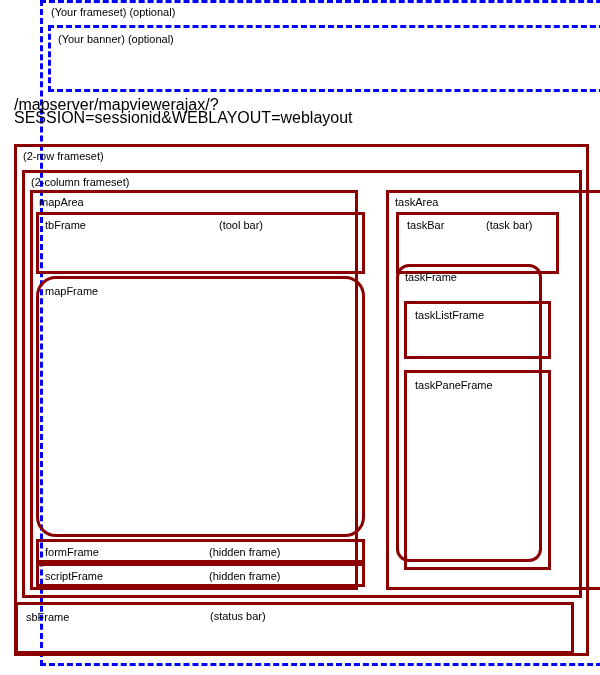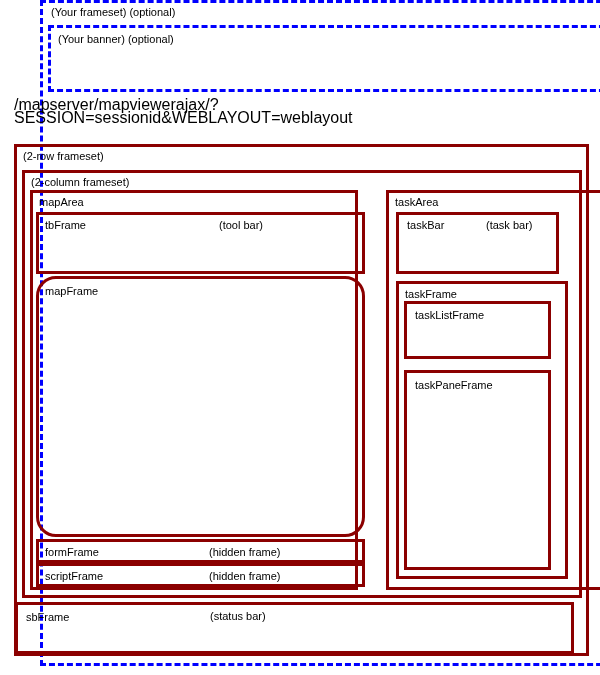--- a/index.html
+++ b/index.html
@@ -102,21 +102,21 @@
 
 <div class="abs red-box" style="left:386px; top:190px; width:220px; height:400px;">
   <span class="label lbl-name" style="left:6px; top:3px;">taskArea</span>
 </div>
 
 <div class="abs red-box" style="left:396px; top:212px; width:163px; height:62px;">
   <span class="label lbl-name" style="left:8px; top:4px;">taskBar</span>
   <span class="label lbl-note" style="left:80px; top:4px;margin-left:7px;">(task bar)</span>
 </div>
 
-<div class="abs red-box" style="left:396px; top:281px; width:172px; height:298px;">
+<div class="abs red-box" style="left:396px; top:264px; width:146px; height:298px;border-radius:13px;">
   <span class="label lbl-name" style="left:6px; top:4px;">taskFrame</span>
 </div>
 
 <div class="abs red-box" style="left:404px; top:301px; width:147px; height:58px;">
   <span class="label lbl-name" style="left:8px; top:5px;">taskListFrame</span>
 </div>
 
 <div class="abs red-box" style="left:404px; top:370px; width:147px; height:200px;">
   <span class="label lbl-name" style="left:8px; top:6px;">taskPaneFrame</span>
 </div>

